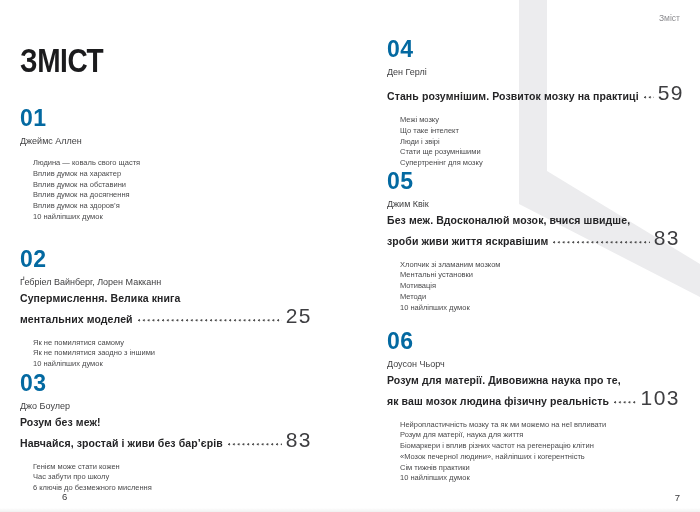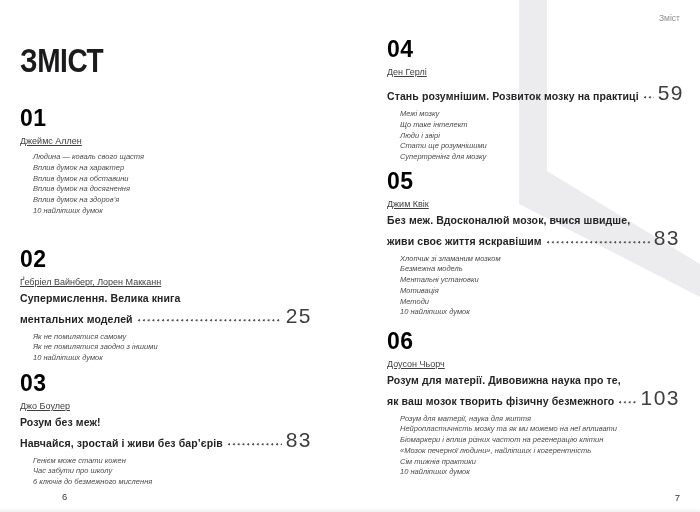--- a/index.html
+++ b/index.html
@@ -21,43 +21,43 @@
     transform:scaleX(0.85); transform-origin:left top;
     white-space:nowrap;
   }
   .running-header {
     position:absolute; left:0; right:0; top:13px;
     text-align:right; font-size:8.5px; color:#8e8e92; line-height:10px;
   }
   .sec { position:absolute; left:0; width:100%; }
   .sec-num {
     font-size:23px; line-height:20px; font-weight:700;
-    color:#000000; letter-spacing:0.5px;
+    color:#0369a1; letter-spacing:0.5px;
   }
   .author {
     margin-top:8px; margin-bottom:5px;
-    font-size:9px; line-height:10px; color:#3f3f41;text-decoration:underline;
+    font-size:9px; line-height:10px; color:#3f3f41;
   }
   .ttext {
     font-size:10.5px; line-height:12.5px; font-weight:700;
     color:#242426; letter-spacing:0.1px; white-space:nowrap;
   }
   .trow { display:flex; align-items:baseline; width:100%; }
   .trow .ttext { flex:0 0 auto; }
   .leader { flex:1 1 auto; align-self:stretch; position:relative; margin:0 4px 0 5px; min-width:10px; }
   .leader::after {
     content:""; position:absolute; left:0; right:0; bottom:4px; height:3px;
     background-image:radial-gradient(circle at 1.2px 1.4px, #4c4c4c 0.9px, rgba(0,0,0,0) 1.25px);
     background-size:4.8px 3px; background-repeat:repeat-x;
   }
   .pnum {
     flex:0 0 auto; font-size:21px; line-height:1; font-weight:400;
     color:#3e3e41; letter-spacing:1.5px;
   }
-  ul.subs { margin:6px 0 0 0; padding:0 0 0 13px; list-style:none;font-style:italic; }
+  ul.subs { margin:12px 0 0 0; padding:0 0 0 13px; list-style:none; }
   ul.subs li { font-size:7.5px; line-height:10.8px; color:#4a4a4c; }
 
   .footer-num { position:absolute; z-index:1; font-size:9.5px; line-height:10px; color:#39393b; }
   #footer-left  { left:62px; top:492px; }
   #footer-right { left:387px; top:493px; width:293px; text-align:right; }
 
   .bottom-edge {
     position:absolute; left:0; right:0; bottom:0; height:4px; z-index:2;
     background:linear-gradient(to bottom, rgba(0,0,0,0), rgba(0,0,0,0.06));
   }
@@ -141,46 +141,45 @@
         <li>Стати ще розумнішими</li>
         <li>Супертренінг для мозку</li>
       </ul>
     </div>
 
     <div class="sec" id="R1">
       <div class="sec-num">05</div>
       <div class="author">Джим Квік</div>
       <div class="ttext">Без меж. Вдосконалюй мозок, вчися швидше,</div>
       <div class="trow">
-        <span class="ttext">живи своє життя яскравішим</span>
+        <span class="ttext">зроби живи життя яскравішим</span>
         <span class="leader"></span>
         <span class="pnum">83</span>
       </div>
       <ul class="subs">
         <li>Хлопчик зі зламаним мозком</li>
-        <li>Безмежна модель</li>
         <li>Ментальні установки</li>
         <li>Мотивація</li>
         <li>Методи</li>
         <li>10 найліпших думок</li>
       </ul>
     </div>
 
     <div class="sec" id="R2">
       <div class="sec-num">06</div>
       <div class="author">Доусон Чьорч</div>
       <div class="ttext">Розум для матерії. Дивовижна наука про те,</div>
       <div class="trow">
-        <span class="ttext">як ваш мозок творить фізичну безмежного</span>
+        <span class="ttext">як ваш мозок людина фізичну реальність</span>
         <span class="leader"></span>
         <span class="pnum">103</span>
       </div>
       <ul class="subs">
+        <li>Нейропластичність мозку та як ми можемо на неї впливати</li>
         <li>Розум для матерії, наука для життя</li>
-        <li>Нейропластичність мозку та як ми можемо на неї впливати</li>
         <li>Біомаркери і вплив різних частот на регенерацію клітин</li>
         <li>«Мозок печерної людини», найліпших і когерентність</li>
         <li>Сім тижнів практики</li>
         <li>10 найліпших думок</li>
       </ul>
     </div>
   </div>
 
   <div class="footer-num" id="footer-left">6</div>
   <div class="footer-num" id="footer-right">7</div>

